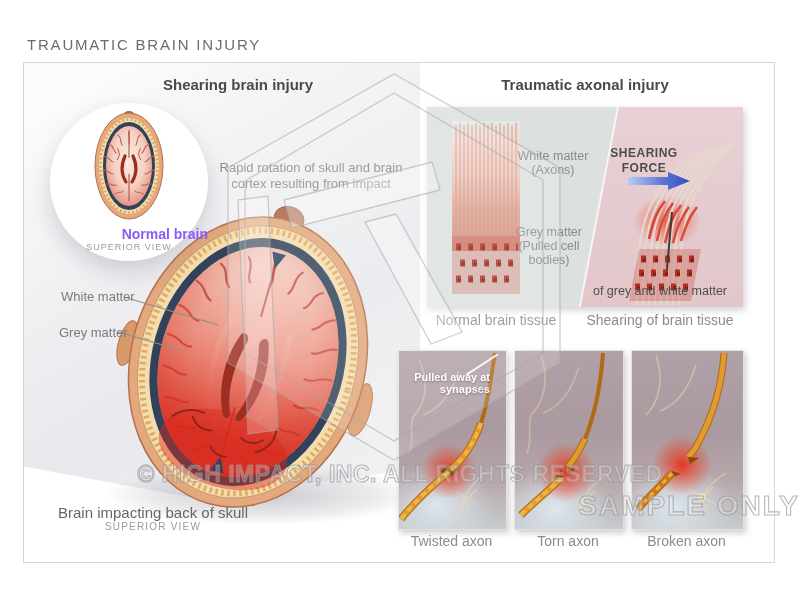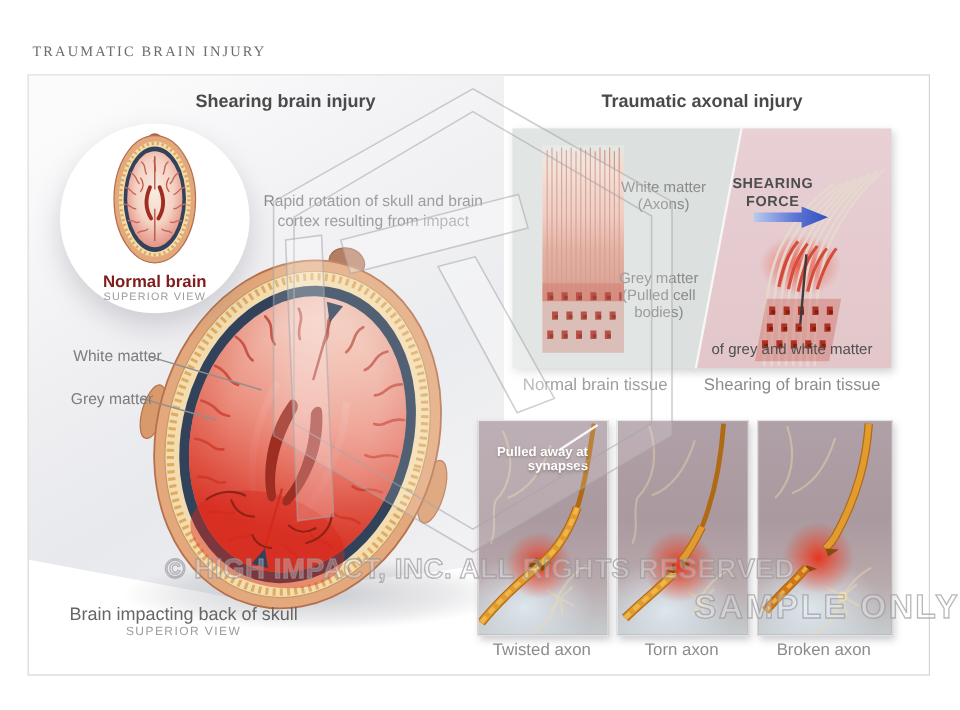--- a/index.html
+++ b/index.html
@@ -1,32 +1,32 @@
 <!DOCTYPE html>
 <html><head>
 <meta charset="utf-8">
 <style>
   html,body{margin:0;padding:0;}
   body{width:800px;height:592px;background:#ffffff;position:relative;overflow:hidden;
        font-family:"Liberation Sans",sans-serif;}
   .abs{position:absolute;}
   .ctr{text-align:center;}
-  .page-title{left:27px;top:36px;font-size:12px;letter-spacing:1.8px;color:#6c6c6c;font-family:Liberation Serif, serif;}
+  .page-title{left:27px;top:36px;font-size:15px;letter-spacing:1.8px;color:#6c6c6c;}
   .main-panel{left:23px;top:62px;width:750px;height:499px;border:1px solid #d6d6d6;background:#fff;}
   .backdrop{left:24px;top:63px;width:396px;height:497px;z-index:1;
     background:linear-gradient(150deg,#fbfbfc 8%,#efeff2 38%,#e8e9ed 58%,#eeeef1 78%,#f7f7f9 100%);}
   .white-wedge{left:24px;top:430px;width:396px;height:130px;background:#fff;z-index:1;
     clip-path:polygon(0% 28%,42% 52%,100% 30%,100% 100%,0% 100%);}
   .heading{font-size:15px;font-weight:bold;color:#4a4a4a;z-index:3;}
   .h-left{left:88px;top:76px;width:300px;}
   .h-right{left:435px;top:76px;width:300px;}
   .desc{left:191px;top:160px;width:240px;font-size:13px;line-height:16px;color:#8b8b8b;z-index:3;}
   .inset{left:50px;top:103px;width:158px;height:158px;border-radius:50%;background:#fff;z-index:3;
     box-shadow:0 10px 22px rgba(110,110,125,.28);}
-  .inset-label{left:0;top:123px;width:158px;font-size:14px;color:#7f1d1d;font-weight:bold;}
+  .inset-label{left:0;top:123px;width:158px;font-size:14px;color:#8b5cf6;font-weight:bold;text-align:right;}
   .inset-sub{left:0;top:139px;width:158px;font-size:9px;letter-spacing:1px;color:#9c9c9c;}
   .brain-svg{left:30px;top:195px;z-index:2;}
   .side-label{font-size:13px;color:#7c7c7c;z-index:3;}
   .cap-main{left:23px;top:504px;width:260px;font-size:15px;color:#666;z-index:3;}
   .cap-sub{left:23px;top:521px;width:260px;font-size:10px;letter-spacing:1.2px;color:#9c9c9c;z-index:3;}
   .tissue-panel{left:427px;top:107px;width:316px;height:200px;background:#dce1df;z-index:2;
     box-shadow:2px 3px 7px rgba(90,90,105,.28);}
   .pink-region{position:absolute;left:0;top:0;width:316px;height:200px;
     background:linear-gradient(180deg,#e8d0d4 0%,#e2c6ca 100%);
     clip-path:polygon(60.4% 0,100% 0,100% 100%,48.4% 100%);}

